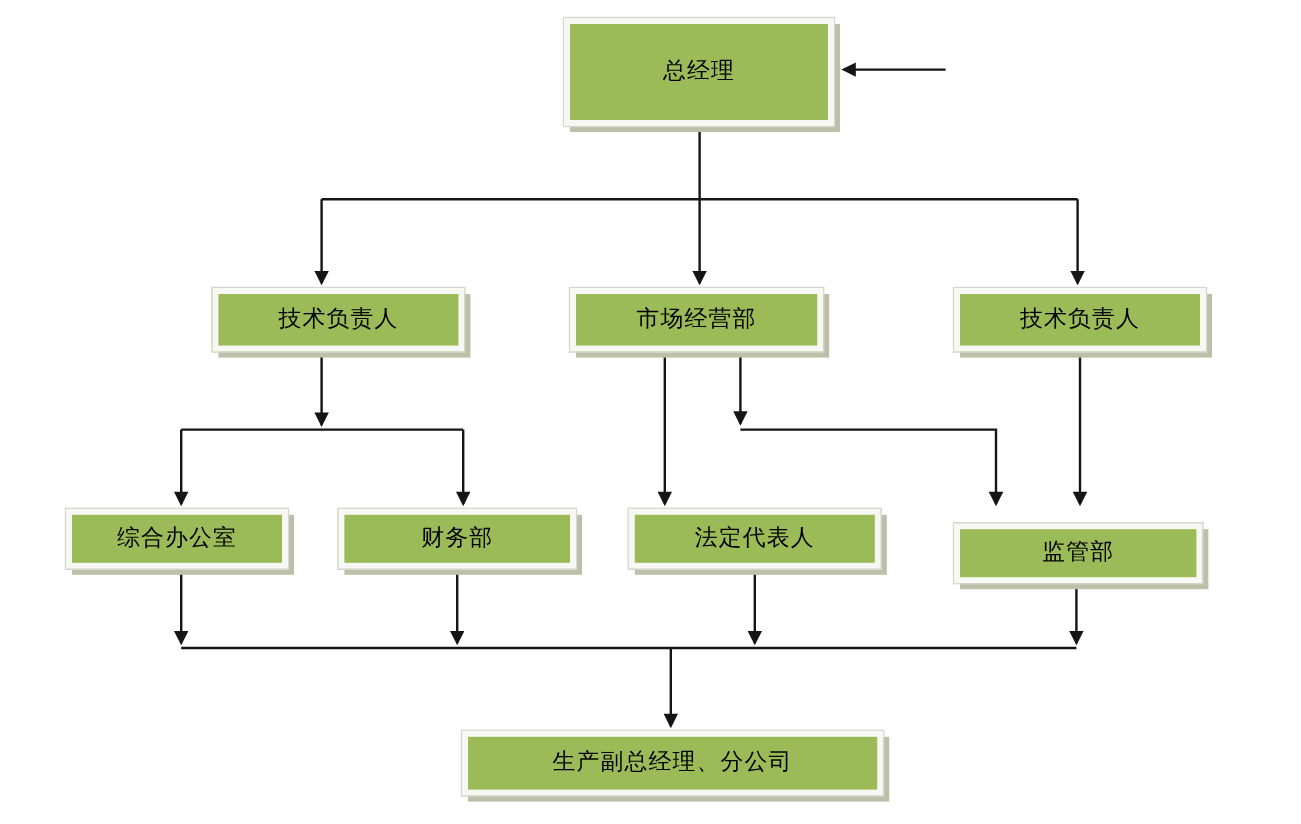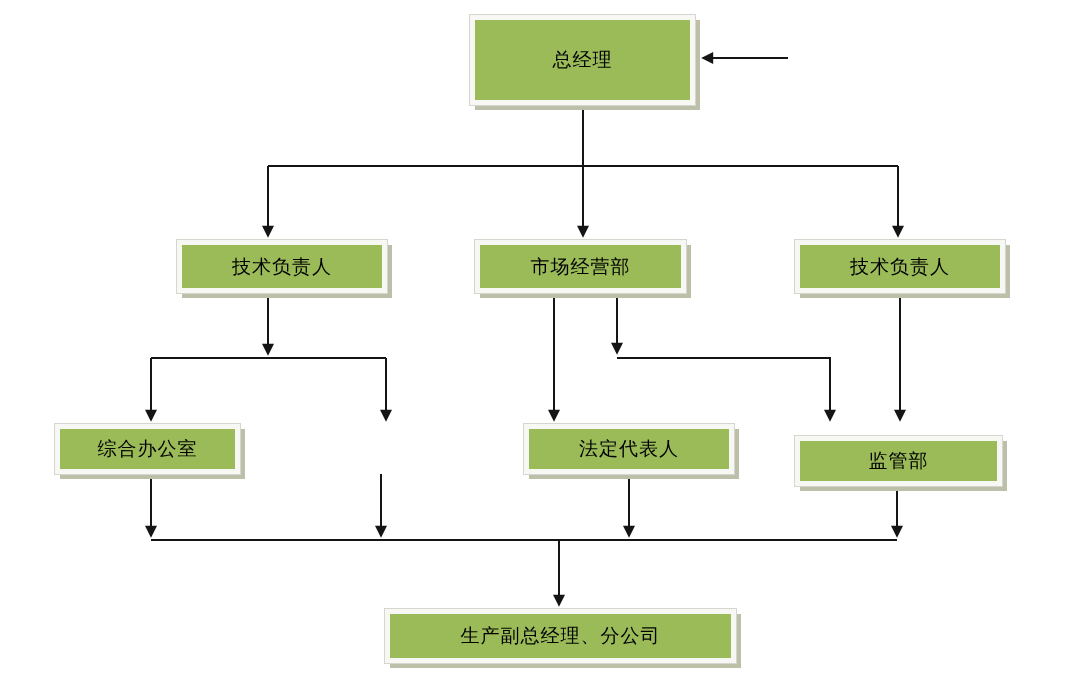--- a/index.html
+++ b/index.html
@@ -104,20 +104,23 @@
   </div>
 
   <div class="node n-tech-lead">
     <span>技术负责人</span>
   </div>
 
   <div class="node n-gen-office">
     <span>综合办公室</span>
   </div>
 
+  <div class="node n-finance">
+    <span>财务部</span>
+  </div>
 
   <div class="node n-marketing">
     <span>法定代表人</span>
   </div>
 
   <div class="node n-supervision">
     <span>监管部</span>
   </div>
 
   <div class="node n-site">

